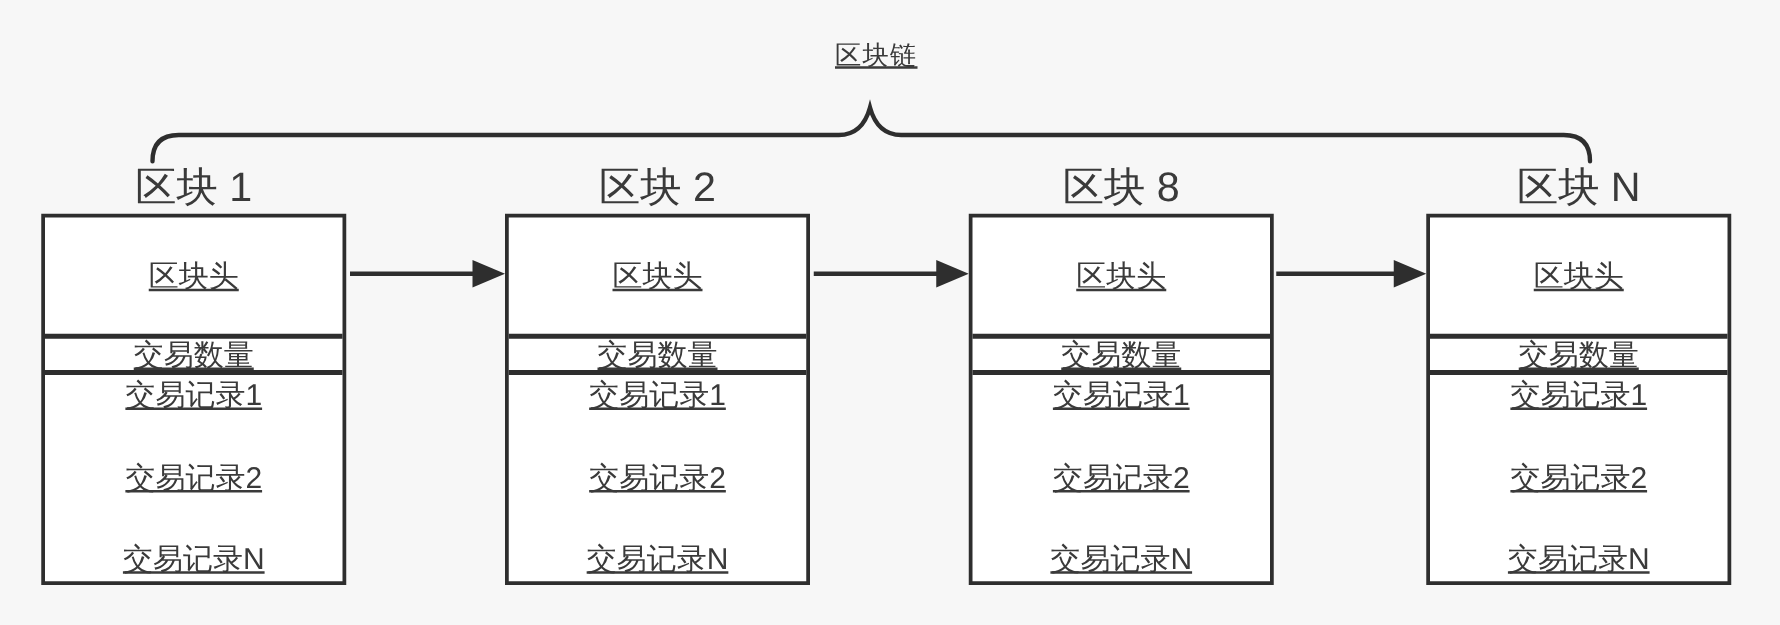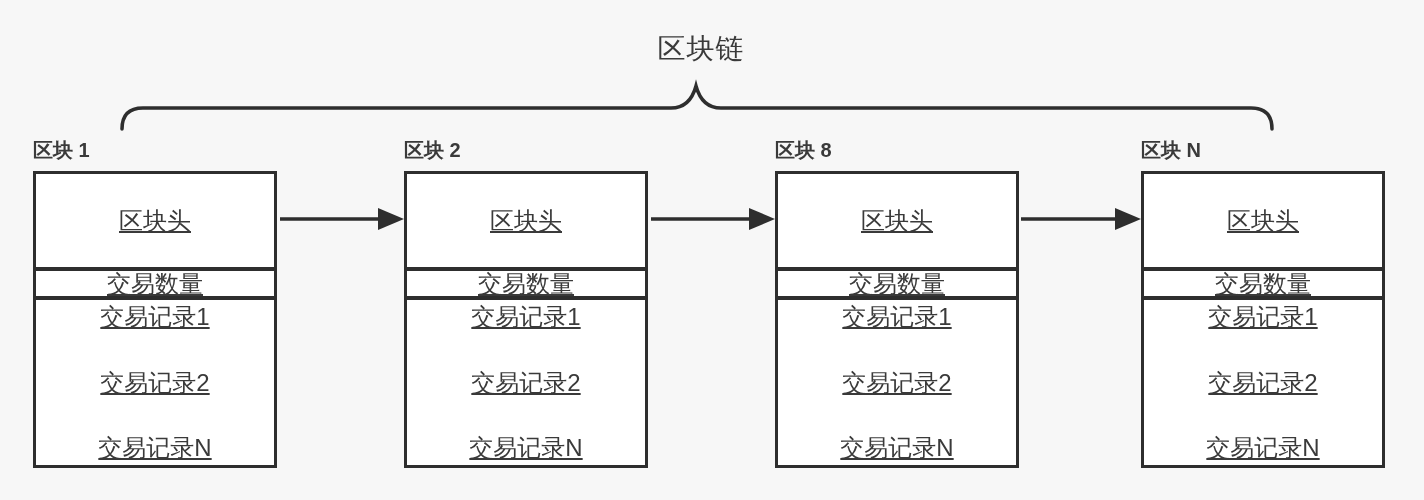--- a/index.html
+++ b/index.html
@@ -26,38 +26,38 @@
     position:absolute;
     left:0;top:0;
     width:1424px;height:500px;
     pointer-events:none;
   }
   .chain-title{
     position:absolute;
     left:701px;
     top:30px;
     transform:translateX(-50%);
-    font-size:28px;
+    font-size:21px;
     letter-spacing:1px;
     color:var(--text);
     white-space:nowrap;
+    text-decoration:underline;
   }
   .block{
     position:absolute;
     top:133px;
     width:244px;
   }
   .block-title{
-    text-align:left;
-    font-size:20px;
+    text-align:center;
+    font-size:33px;
     line-height:34px;
     height:34px;
     color:var(--text);
     white-space:nowrap;
-    font-weight:bold;
   }
   .block-box{
     margin-top:4px;
     height:297px;
     background:var(--boxfill);
     border:3px solid var(--line);
     display:flex;
     flex-direction:column;
     text-decoration:underline;
   }

